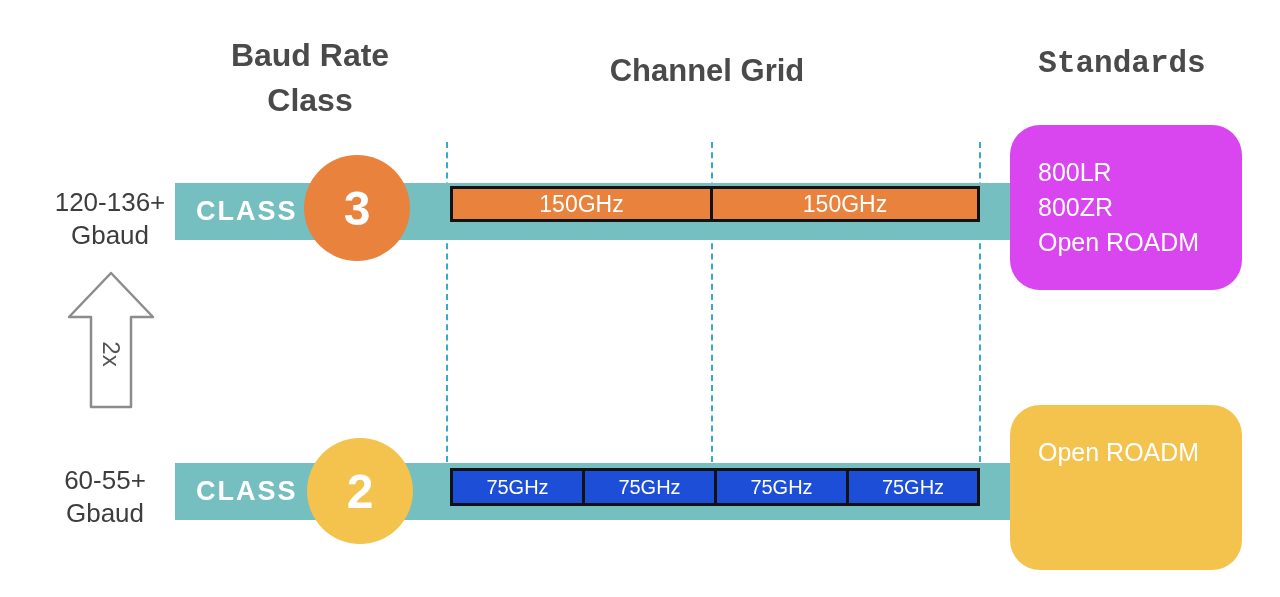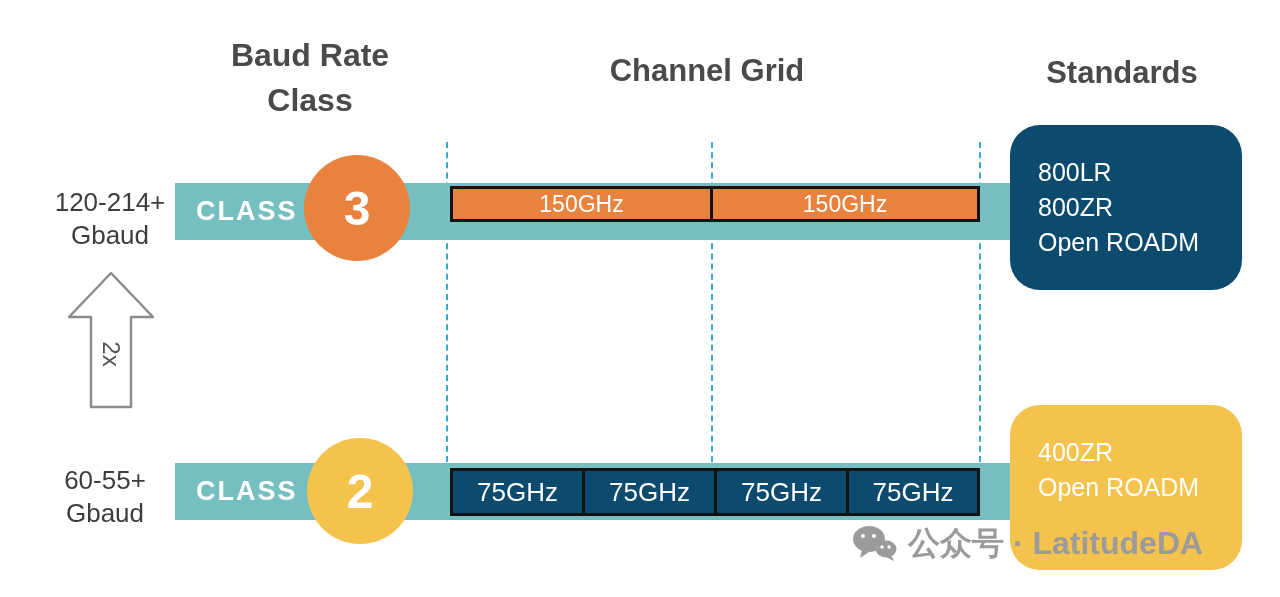--- a/index.html
+++ b/index.html
@@ -3,51 +3,51 @@
 <meta charset="utf-8">
 <style>
   * { margin:0; padding:0; box-sizing:border-box; }
   html,body { background:#ffffff; }
   body { font-family:"Liberation Sans", sans-serif; }
   .canvas { position:relative; width:1280px; height:597px; background:#ffffff; overflow:hidden; }
 
   .hdr { position:absolute; font-weight:bold; color:#4a4a4a; text-align:center; }
   .hdr-baud { left:185px; top:33px; width:250px; font-size:32px; line-height:45px; }
   .hdr-channel { left:557px; top:53px; width:300px; font-size:31px; }
-  .hdr-standards { left:1012px; top:55px; width:220px; font-size:31px; }
+  .hdr-standards { left:1012px; top:46px; width:220px; font-size:31px;font-family:Liberation Mono, monospace; }
 
   .gridline { position:absolute; top:142px; height:320px; width:0;
               border-left:2px dashed #3aa9c9; z-index:0; }
   .g1 { left:446px; } .g2 { left:711px; } .g3 { left:979px; }
 
   .bar { position:absolute; left:175px; width:835px; height:57px; background:#76bfc1;
          z-index:1; display:flex; align-items:center; }
   .bar-top { top:183px; } .bar-bottom { top:463px; }
   .class-word { color:#ffffff; font-weight:bold; font-size:27px; letter-spacing:2px; margin-left:21px; }
 
   .class-circle { position:absolute; width:106px; height:106px; border-radius:50%;
                   display:flex; align-items:center; justify-content:center;
                   color:#ffffff; font-weight:bold; font-size:48px; z-index:2; }
   .circle-orange { left:304px; top:155px; background:#e8823d; }
   .circle-yellow { left:307px; top:438px; background:#f4c34d; }
 
   .chan { position:absolute; border:3px solid #121212; display:flex; align-items:center;
           justify-content:center; color:#ffffff; z-index:2; }
   .chan-orange { background:#e8823d; top:186px; height:36px; font-size:23px; }
-  .chan-yellow { background:#0c4a6e; top:468px; height:48px; font-size:26px; }
+  .chan-yellow { background:#1d4ed8; top:468px; height:38px; font-size:20px; }
   .c3a { left:450px; width:263px; }
   .c3b { left:710px; width:270px; }
   .c2a { left:450px; width:135px; }
   .c2b { left:582px; width:135px; }
   .c2c { left:714px; width:135px; }
   .c2d { left:846px; width:134px; }
 
   .std-card { position:absolute; left:1010px; width:232px; height:165px; border-radius:30px;
               color:#ffffff; font-size:25px; line-height:35px; padding:30px 0 0 28px; z-index:2; }
-  .card-orange { top:125px; background:#0c4a6e; }
+  .card-orange { top:125px; background:#d946ef; }
   .card-yellow { top:405px; background:#f4c34d; }
 
   .baud-label { position:absolute; width:150px; text-align:center; color:#3d3d3d;
                 font-size:26px; line-height:33px; }
   .baud-top { left:35px; top:186px; }
   .baud-bottom { left:30px; top:464px; }
 
   .arrow-wrap { position:absolute; left:67px; top:271px; width:88px; height:138px; z-index:1; }
   .arrow-wrap svg { display:block; }
   .arrow-label { position:absolute; left:50%; top:60%;
@@ -67,21 +67,21 @@
     <div>Class</div>
   </div>
   <div class="hdr hdr-channel">Channel Grid</div>
   <div class="hdr hdr-standards">Standards</div>
 
   <div class="gridline g1"></div>
   <div class="gridline g2"></div>
   <div class="gridline g3"></div>
 
   <div class="baud-label baud-top">
-    <div>120-214+</div>
+    <div>120-136+</div>
     <div>Gbaud</div>
   </div>
   <div class="bar bar-top">
     <span class="class-word">CLASS</span>
   </div>
   <div class="class-circle circle-orange">
     <span>3</span>
   </div>
   <div class="chan chan-orange c3a">150GHz</div>
   <div class="chan chan-orange c3b">150GHz</div>
@@ -106,31 +106,17 @@
     <span class="class-word">CLASS</span>
   </div>
   <div class="class-circle circle-yellow">
     <span>2</span>
   </div>
   <div class="chan chan-yellow c2a">75GHz</div>
   <div class="chan chan-yellow c2b">75GHz</div>
   <div class="chan chan-yellow c2c">75GHz</div>
   <div class="chan chan-yellow c2d">75GHz</div>
   <div class="std-card card-yellow">
-    <div>400ZR</div>
     <div>Open ROADM</div>
   </div>
 
-  <div class="watermark">
-    <svg width="46" height="38" viewBox="0 0 46 38">
-      <ellipse cx="17" cy="14" rx="16" ry="13" fill="#9b9b9b"></ellipse>
-      <path d="M10 25 L8 33 L17 27 Z" fill="#9b9b9b"></path>
-      <circle cx="11" cy="11" r="2.1" fill="#ffffff"></circle>
-      <circle cx="22" cy="11" r="2.1" fill="#ffffff"></circle>
-      <ellipse cx="34" cy="24" rx="10.5" ry="8.5" fill="#9b9b9b"></ellipse>
-      <path d="M39 30 L42 36 L34 32 Z" fill="#9b9b9b"></path>
-      <circle cx="30" cy="22" r="1.7" fill="#ffffff"></circle>
-      <circle cx="37" cy="22" r="1.7" fill="#ffffff"></circle>
-    </svg>
-    <span>公众号 · LatitudeDA</span>
-  </div>
 
 </div>
 
 </body></html>

